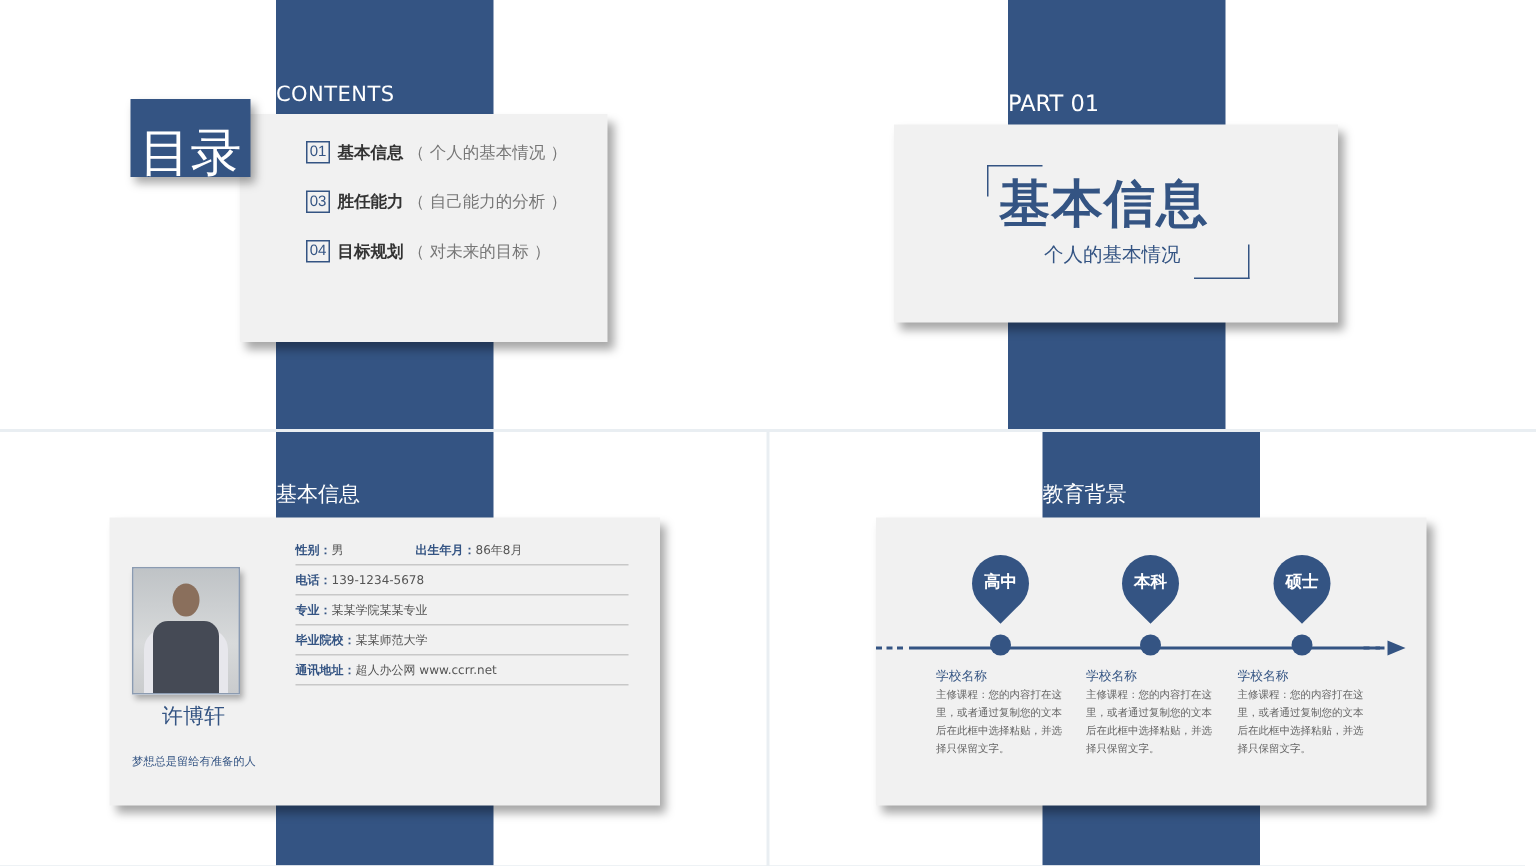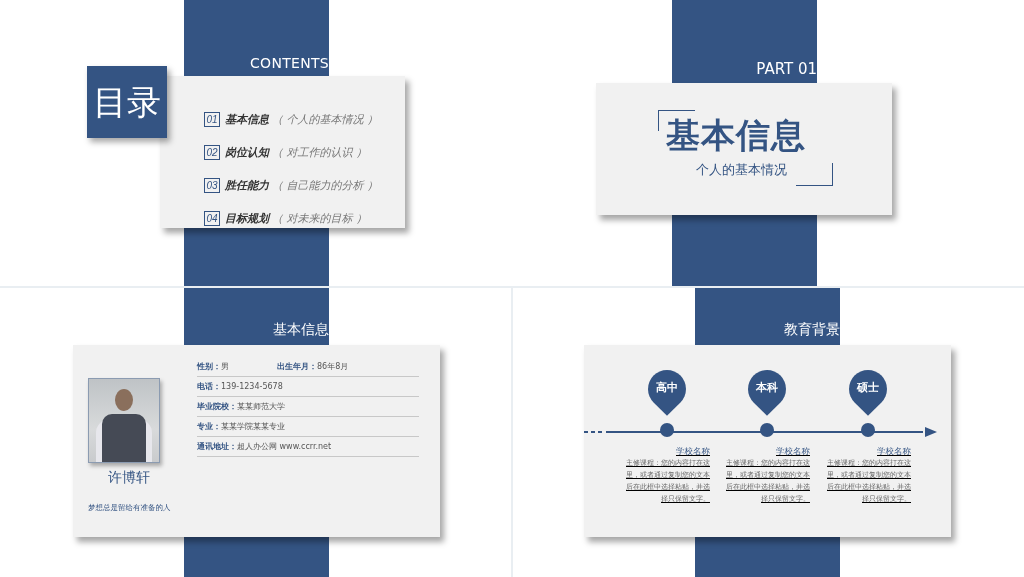--- a/index.html
+++ b/index.html
@@ -13,38 +13,38 @@
   }
   .s1 { left: 0; top: 0; width: 511px; height: 286px; }
   .s2 { left: 490px; top: 0; width: 617px; height: 286px; }
   .s3 { left: 0; top: 288px; width: 511px; height: 289px; }
   .s4 { left: 513px; top: 288px; width: 511px; height: 289px; }
 
   .band {
     position: absolute; background: #345483;
   }
   .band-label {
-    position: absolute; left: 0; right: 0; text-align: right; color: #ffffff;
+    position: absolute; left: 0; right: 0; text-align: left; color: #ffffff;
   }
   .card {
     position: absolute; background: #f1f1f1;
     box-shadow: 4px 5px 6px rgba(0,0,0,0.35);
   }
 
   
   .s1 .band { left: 184px; top: 0; width: 145px; height: 286px; }
   .s1 .band-label { top: 55px; font-size: 14px; letter-spacing: 0.3px; }
   .s1 .card { left: 160px; top: 76px; width: 245px; height: 152px; }
   .s1 .toc-title {
-    position: absolute; left: 87px; top: 66px; width: 80px; height: 72px;
+    position: absolute; left: 87px; top: 66px; width: 80px; height: 52px;
     background: #345483; color: #fff; font-size: 34px; line-height: 72px;
     text-align: center; box-shadow: 3px 4px 6px rgba(0,0,0,0.35); z-index: 2;
   }
   .toc-list { position: absolute; left: 44px; top: 18px; }
-  .toc-item { height: 33px; display: flex; align-items: flex-end; font-size: 11px; color: #666; white-space: nowrap; font-style: italic; }
+  .toc-item { height: 33px; display: flex; align-items: flex-start; font-size: 11px; color: #666; white-space: nowrap; }
   .toc-num {
     display: inline-block; border: 1px solid #345483; color: #345483;
     font-size: 10px; width: 14px; height: 13px; line-height: 13px; text-align: center;
     margin-right: 5px; font-family: "Liberation Sans", sans-serif;
   }
   .toc-main { font-weight: bold; color: #333; }
   .toc-sub { color: #777; margin-left: 3px; }
 
   
   .s2 .band { left: 182px; top: 0; width: 145px; height: 286px; }
@@ -91,46 +91,41 @@
   .tl-arrow { position: absolute; right: 14px; top: -4px; width: 0; height: 0; border-left: 12px solid #345483; border-top: 5px solid transparent; border-bottom: 5px solid transparent; }
   .node { position: absolute; top: 84px; width: 14px; height: 14px; border-radius: 50%; background: #345483; margin-top: -6px; }
   .pin {
     position: absolute; top: 25px; width: 38px; height: 38px; background: #345483;
     border-radius: 50% 50% 50% 0; transform: rotate(-45deg);
   }
   .pin-label {
     position: absolute; top: 35px; width: 38px; text-align: center; color: #fff; font-size: 11px; font-weight: bold;
   }
   .edu {
-    position: absolute; top: 100px; width: 86px; text-align: right; text-decoration: underline;
+    position: absolute; top: 100px; width: 86px; text-align: left;
   }
   .edu-school { font-size: 8.5px; color: #345483; line-height: 12px; }
   .edu-desc { font-size: 7px; color: #666; line-height: 12px; }
 </style>
 </head>
 <body>
 
 <div class="slide s1">
   <div class="band">
     <div class="band-label">CONTENTS</div>
   </div>
   <div class="toc-title">目录</div>
   <div class="card">
     <div class="toc-list">
       <div class="toc-item">
         <span class="toc-num">01</span>
         <span class="toc-main">基本信息</span>
         <span class="toc-sub">（ 个人的基本情况 ）</span>
       </div>
       <div class="toc-item">
-        <span class="toc-num">02</span>
-        <span class="toc-main">岗位认知</span>
-        <span class="toc-sub">（ 对工作的认识 ）</span>
-      </div>
-      <div class="toc-item">
         <span class="toc-num">03</span>
         <span class="toc-main">胜任能力</span>
         <span class="toc-sub">（ 自己能力的分析 ）</span>
       </div>
       <div class="toc-item">
         <span class="toc-num">04</span>
         <span class="toc-main">目标规划</span>
         <span class="toc-sub">（ 对未来的目标 ）</span>
       </div>
     </div>
@@ -159,22 +154,22 @@
       <div class="body"></div>
       <div class="head"></div>
     </div>
     <div class="person-name">许博轩</div>
     <div class="person-motto">梦想总是留给有准备的人</div>
     <div class="info">
       <div class="info-row">
         <b>性别：</b><span>男</span><span class="gap"></span><b>出生年月：</b><span>86年8月</span>
       </div>
       <div class="info-row"><b>电话：</b><span>139-1234-5678</span></div>
+      <div class="info-row"><b>专业：</b><span>某某学院某某专业</span></div>
       <div class="info-row"><b>毕业院校：</b><span>某某师范大学</span></div>
-      <div class="info-row"><b>专业：</b><span>某某学院某某专业</span></div>
       <div class="info-row"><b>通讯地址：</b><span>超人办公网 www.ccrr.net</span></div>
     </div>
   </div>
 </div>
 
 <div class="slide s4">
   <div class="band">
     <div class="band-label">教育背景</div>
   </div>
   <div class="card">

